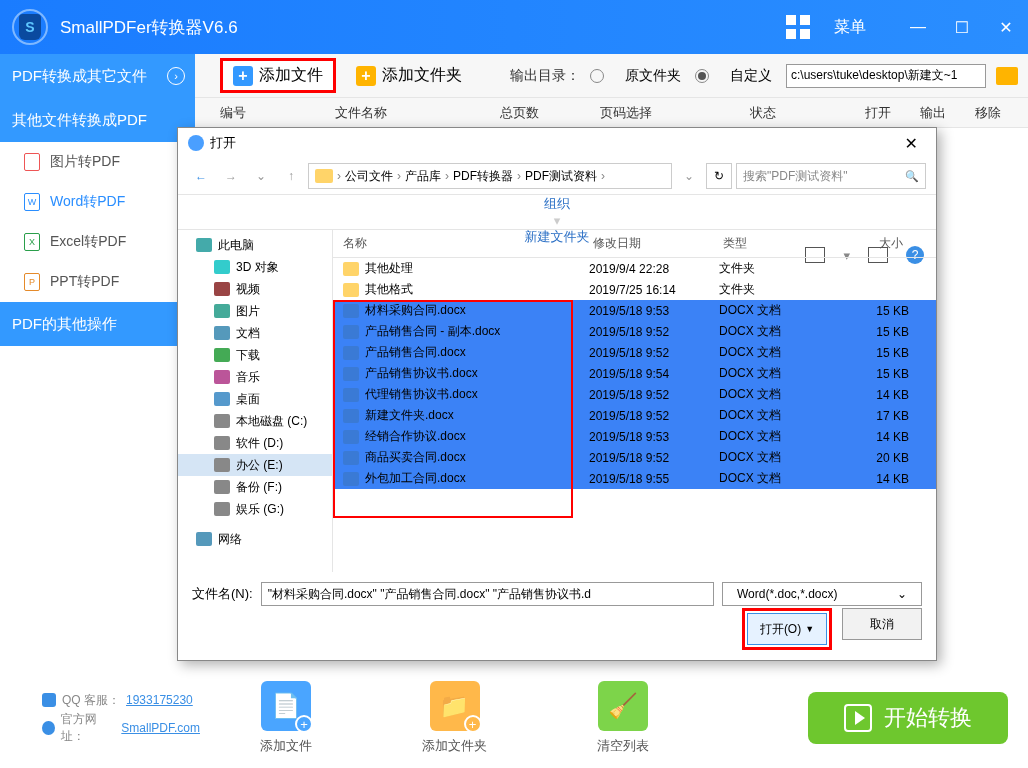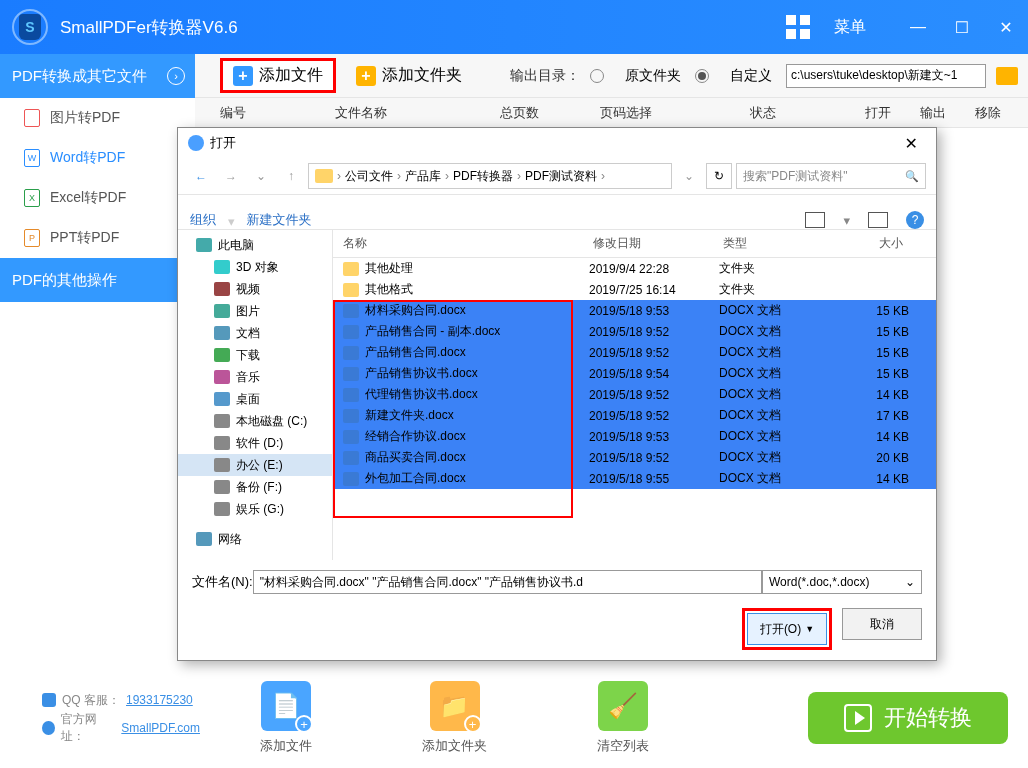--- a/index.html
+++ b/index.html
@@ -50,21 +50,21 @@
 .dlg-close { margin-left: auto; font-size: 16px; cursor: pointer; padding: 0 8px; }
 .dlg-nav { height: 36px; display: flex; align-items: center; padding: 0 10px; gap: 4px; font-size: 12px; }
 .nav-arrow { width: 26px; height: 26px; display: flex; align-items: center; justify-content: center; color: #999; cursor: pointer; }
 .nav-arrow.blue { color: #3a8fe5; }
 .breadcrumb { flex: 1; height: 26px; border: 1px solid #ccc; display: flex; align-items: center; padding: 0 6px; gap: 4px; }
 .bc-folder-icon { width: 18px; height: 14px; background: #ffd469; border-radius: 2px; }
 .bc-sep { color: #888; }
 .refresh-btn { width: 26px; height: 26px; border: 1px solid #ccc; display: flex; align-items: center; justify-content: center; cursor: pointer; }
 .search-box { width: 190px; height: 26px; border: 1px solid #ccc; padding: 0 6px; font-size: 12px; color: #888; display: flex; align-items: center; }
 .search-box::after { content: '🔍'; margin-left: auto; font-size: 11px; }
-.dlg-toolbar { height: 36px; border-top: 1px solid #e5e5e5; border-bottom: 1px solid #e5e5e5; display: flex; align-items: flex-end; padding: 0 12px; font-size: 13px; color: #2a6fc5; }
+.dlg-toolbar { height: 36px; border-top: 1px solid #e5e5e5; border-bottom: 1px solid #e5e5e5; display: flex; align-items: center; padding: 0 12px; font-size: 13px; color: #2a6fc5; flex-direction: column; }
 .dlg-toolbar span { cursor: pointer; }
 .dlg-toolbar .tb-right { margin-left: auto; display: flex; gap: 18px; align-items: center; }
 .view-icon { width: 20px; height: 16px; border: 1px solid #555; }
 .help-icon { width: 18px; height: 18px; background: #3a8fe5; color: #fff; border-radius: 50%; display: flex; align-items: center; justify-content: center; font-size: 12px; }
 
 .dlg-body { flex: 1; display: flex; overflow: hidden; }
 .tree { width: 155px; border-right: 1px solid #e5e5e5; font-size: 12px; padding: 4px 0; overflow: hidden; }
 .tree-item { height: 22px; display: flex; align-items: center; padding-left: 18px; gap: 6px; cursor: pointer; white-space: nowrap; }
 .tree-item.l2 { padding-left: 36px; }
 .tree-item.selected { background: #d5e5f5; }
@@ -90,24 +90,24 @@
 .fl-rows { flex: 1; }
 .fl-row { height: 21px; display: flex; align-items: center; }
 .fl-row.selected { background: #3b82f6; }
 .fl-icon { width: 16px; height: 14px; margin-left: 10px; margin-right: 6px; }
 .fi-folder { background: #ffd469; border-radius: 2px; }
 .fi-docx { background: #3a7ad5; border-radius: 2px; }
 .fl-name { width: 224px; }
 .red-box { position: absolute; border: 2px solid #ff0000; pointer-events: none; }
 
 .dlg-footer { padding: 10px 14px; font-size: 13px; }
-.fn-row { display: flex; align-items: center; margin-bottom: 14px; }
+.fn-row { display: flex; align-items: center; gap: 8px; margin-bottom: 2px; }
 .fn-label { }
 .fn-input { flex: 1; height: 24px; border: 1px solid #999; padding: 0 6px; font-size: 12px; }
-.fn-filter { width: 160px; height: 24px; border: 1px solid #999; padding: 0 6px; font-size: 12px; display: flex; align-items: center; }
+.fn-filter { width: 200px; height: 24px; border: 1px solid #999; padding: 0 14px; font-size: 12px; display: flex; align-items: center; }
 .fn-filter::after { content: '⌄'; margin-left: auto; }
 .btn-row { display: flex; justify-content: flex-end; gap: 10px; }
 .btn-row .wrap-open { border: 3px solid #ff0000; padding: 2px; }
 .dlg-btn { width: 80px; height: 32px; border: 1px solid #999; background: #f2f2f2; font-size: 12px; display: flex; align-items: center; justify-content: center; cursor: pointer; }
 .dlg-btn.primary { border: 1px solid #3a8fe5; background: #e6f2ff; }
 
 
 .bottom-panel { position: absolute; bottom: 0; left: 0; right: 0; height: 100px; display: flex; align-items: center; }
 .contact { width: 200px; padding-left: 14px; font-size: 12px; color: #888; }
 .contact a { color: #3a8fe5; text-decoration: underline; }
@@ -182,20 +182,23 @@
   <span style="width:55px">打开</span>
   <span style="width:55px">输出</span>
   <span>移除</span>
 </div>
 
 <div class="sidebar">
   <div class="side-cat">
     <span>PDF转换成其它文件</span>
       <span class="arrow">›</span>
   </div>
+  <div class="side-cat">
+    <span>其他文件转换成PDF</span>
+  </div>
   <div class="side-item">
       <span class="si-icon" style="color:#e55"></span>
       <span>图片转PDF</span>
     </div>
   <div class="side-item active">
       <span class="si-icon" style="color:#2a8eff">W</span>
       <span>Word转PDF</span>
     </div>
   <div class="side-item">
       <span class="si-icon" style="color:#2a9e4a">X</span>

